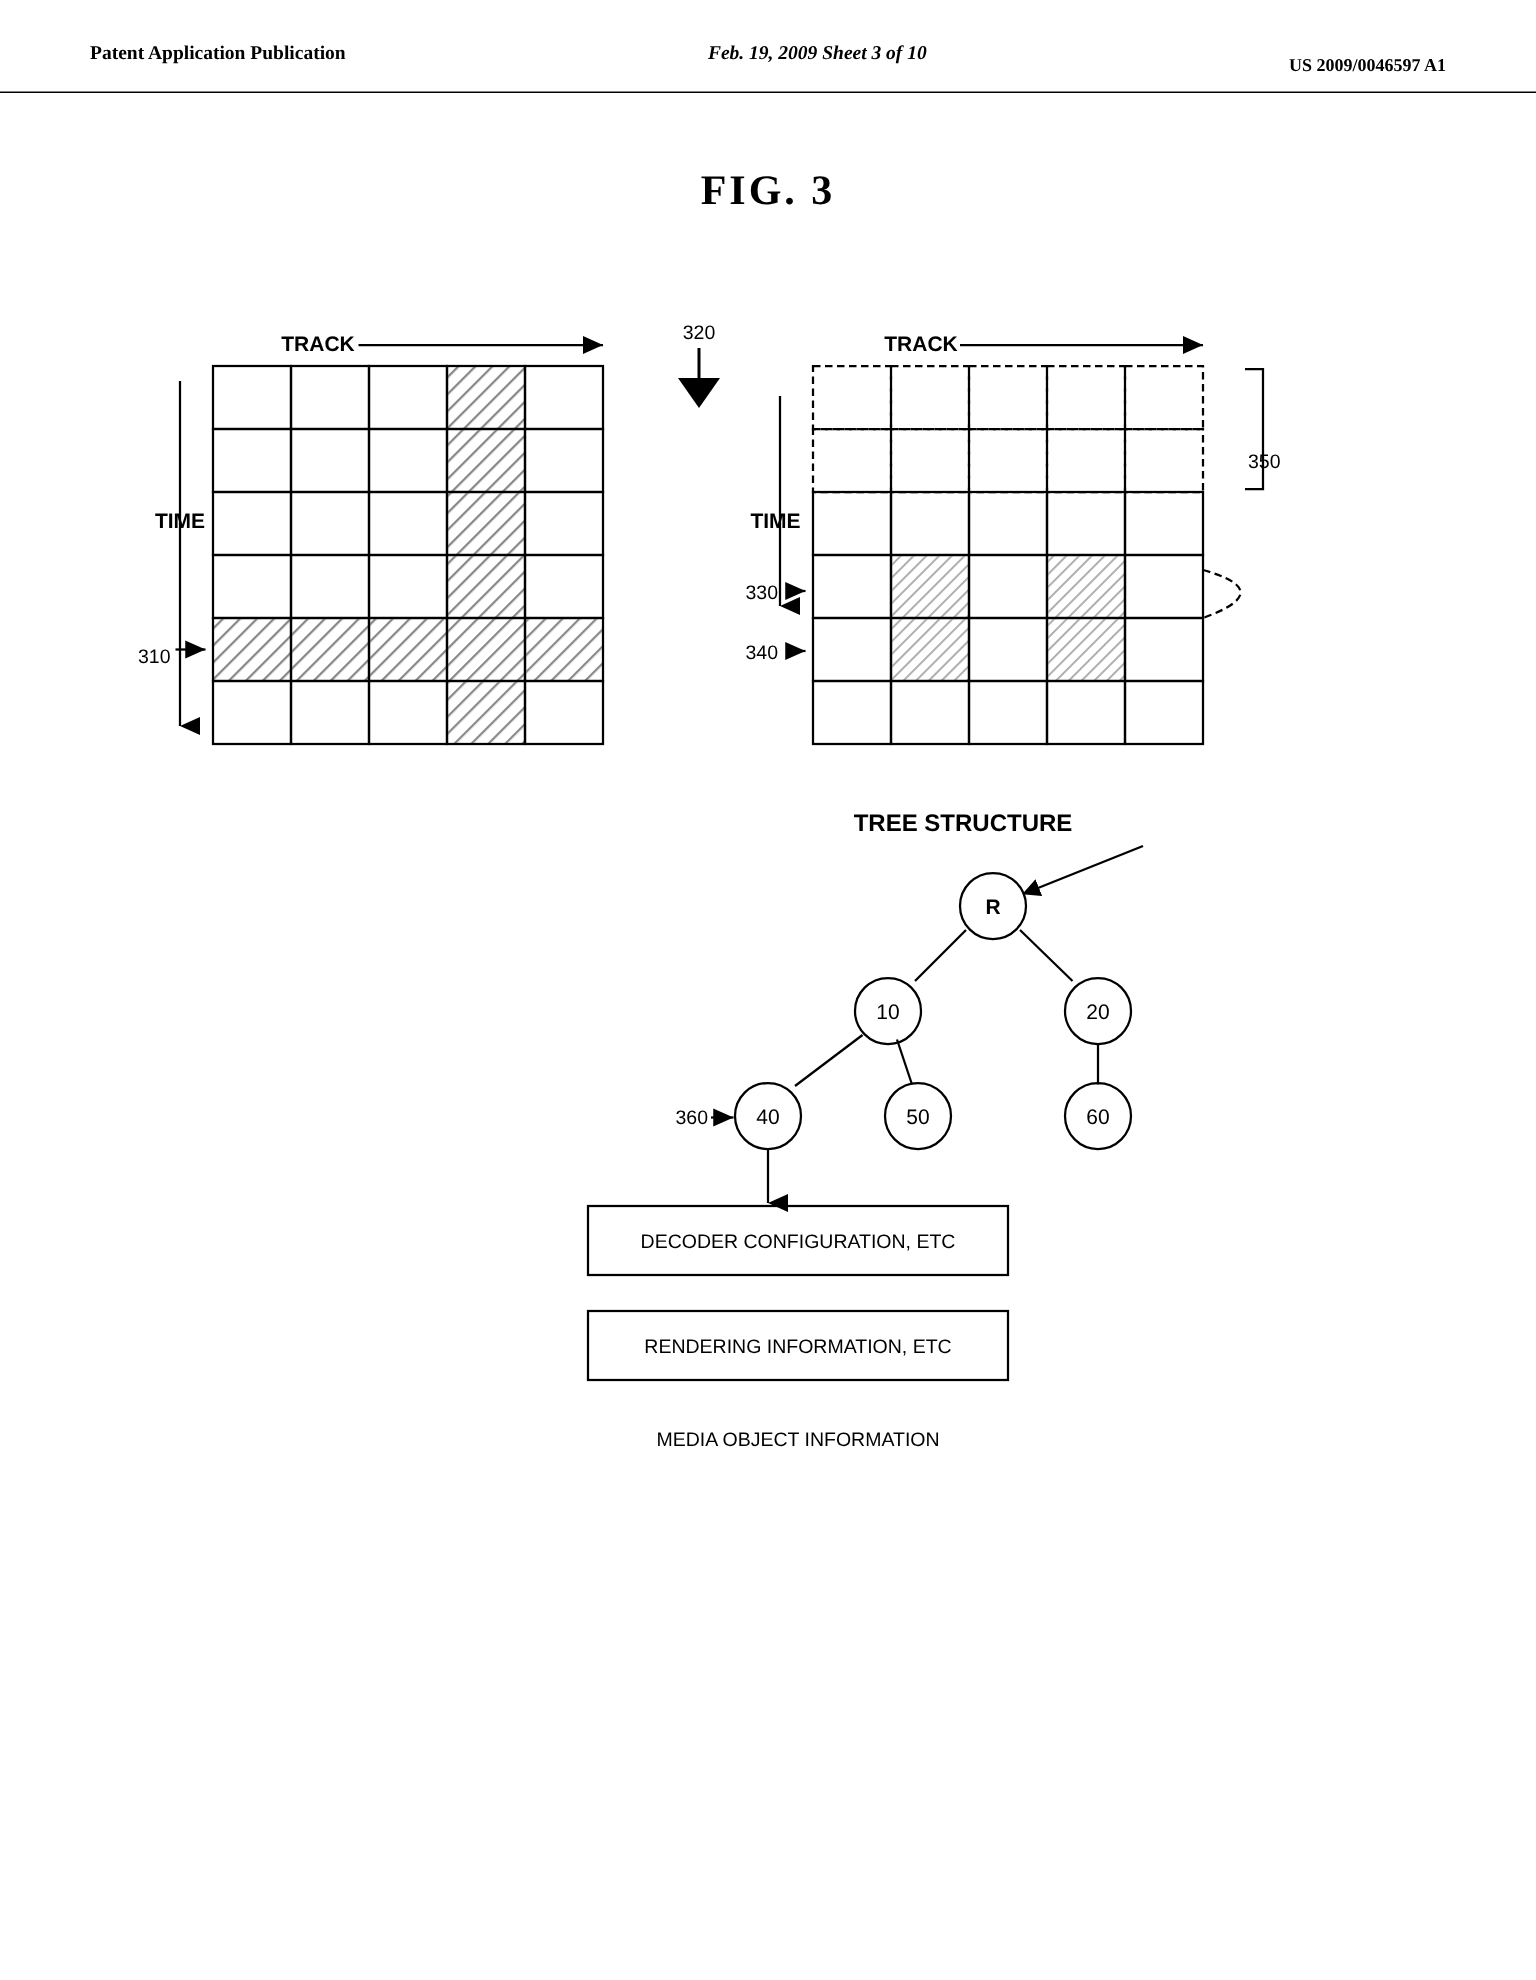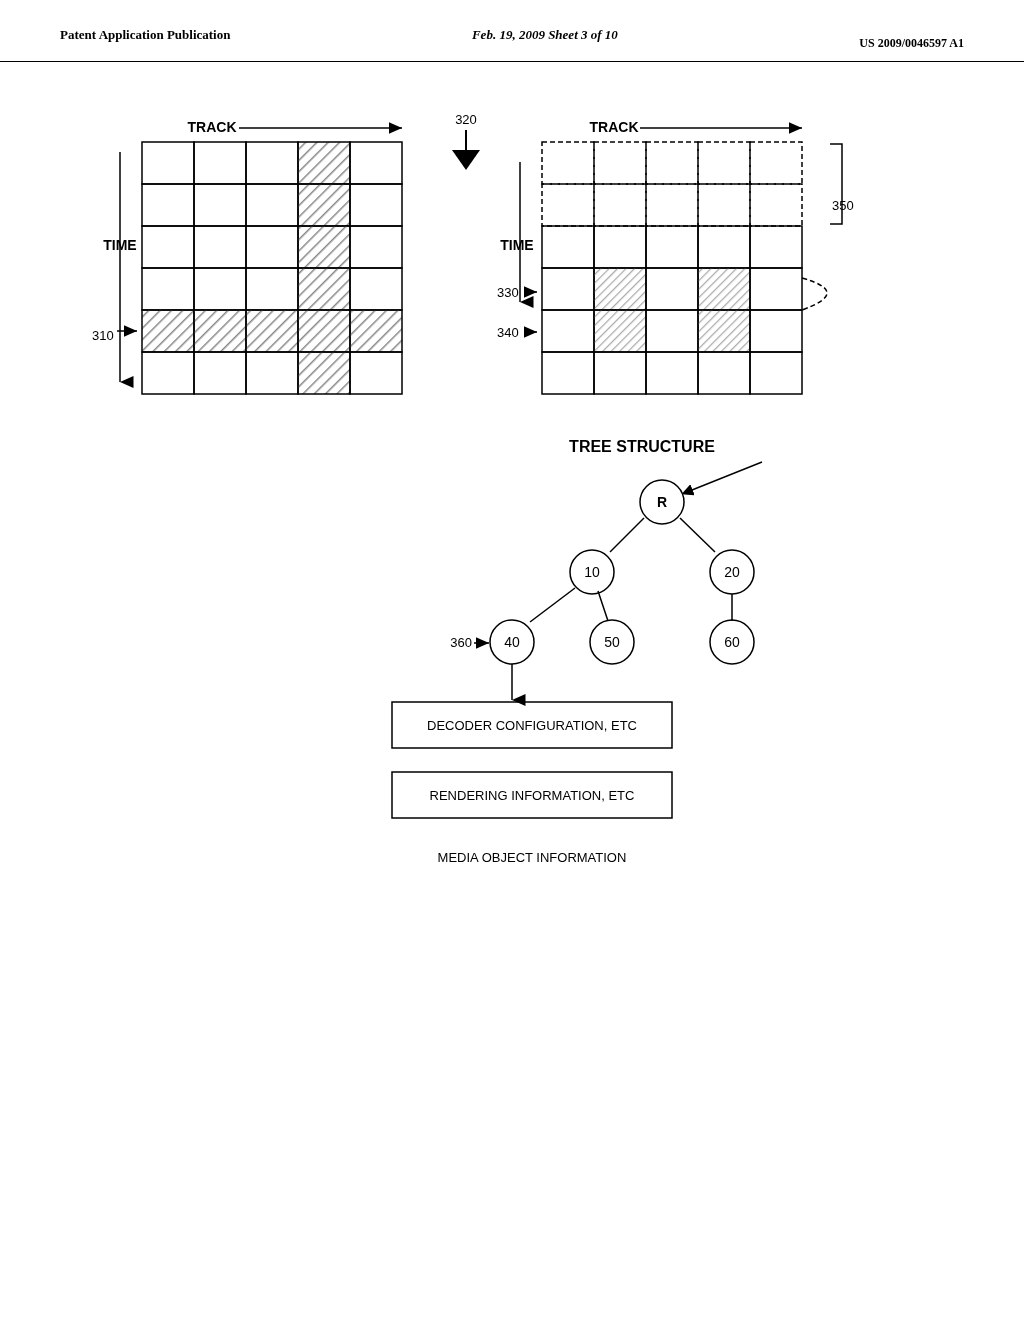--- a/index.html
+++ b/index.html
@@ -67,20 +67,21 @@
 </head>
 <body>
 
 <div class="header">
   <span class="header-left">Patent Application Publication</span>
   <span class="header-center">Feb. 19, 2009   Sheet 3 of 10</span>
   <span class="header-right">US 2009/0046597 A1</span>
 </div>
 
 <div class="content">
+  <div class="fig-title">FIG.  3</div>
 
   <div class="diagram">
     <svg viewBox="0 0 860 1020" xmlns="http://www.w3.org/2000/svg">
 
       <rect x="60" y="60" width="52" height="42" fill="none" stroke="#000" stroke-width="1.5"></rect>
       <rect x="112" y="60" width="52" height="42" fill="none" stroke="#000" stroke-width="1.5"></rect>
       <rect x="164" y="60" width="52" height="42" fill="none" stroke="#000" stroke-width="1.5"></rect>
 
       <rect x="216" y="60" width="52" height="42" fill="url(#hatch)" stroke="#000" stroke-width="1.5"></rect>
       <rect x="268" y="60" width="52" height="42" fill="none" stroke="#000" stroke-width="1.5"></rect>

